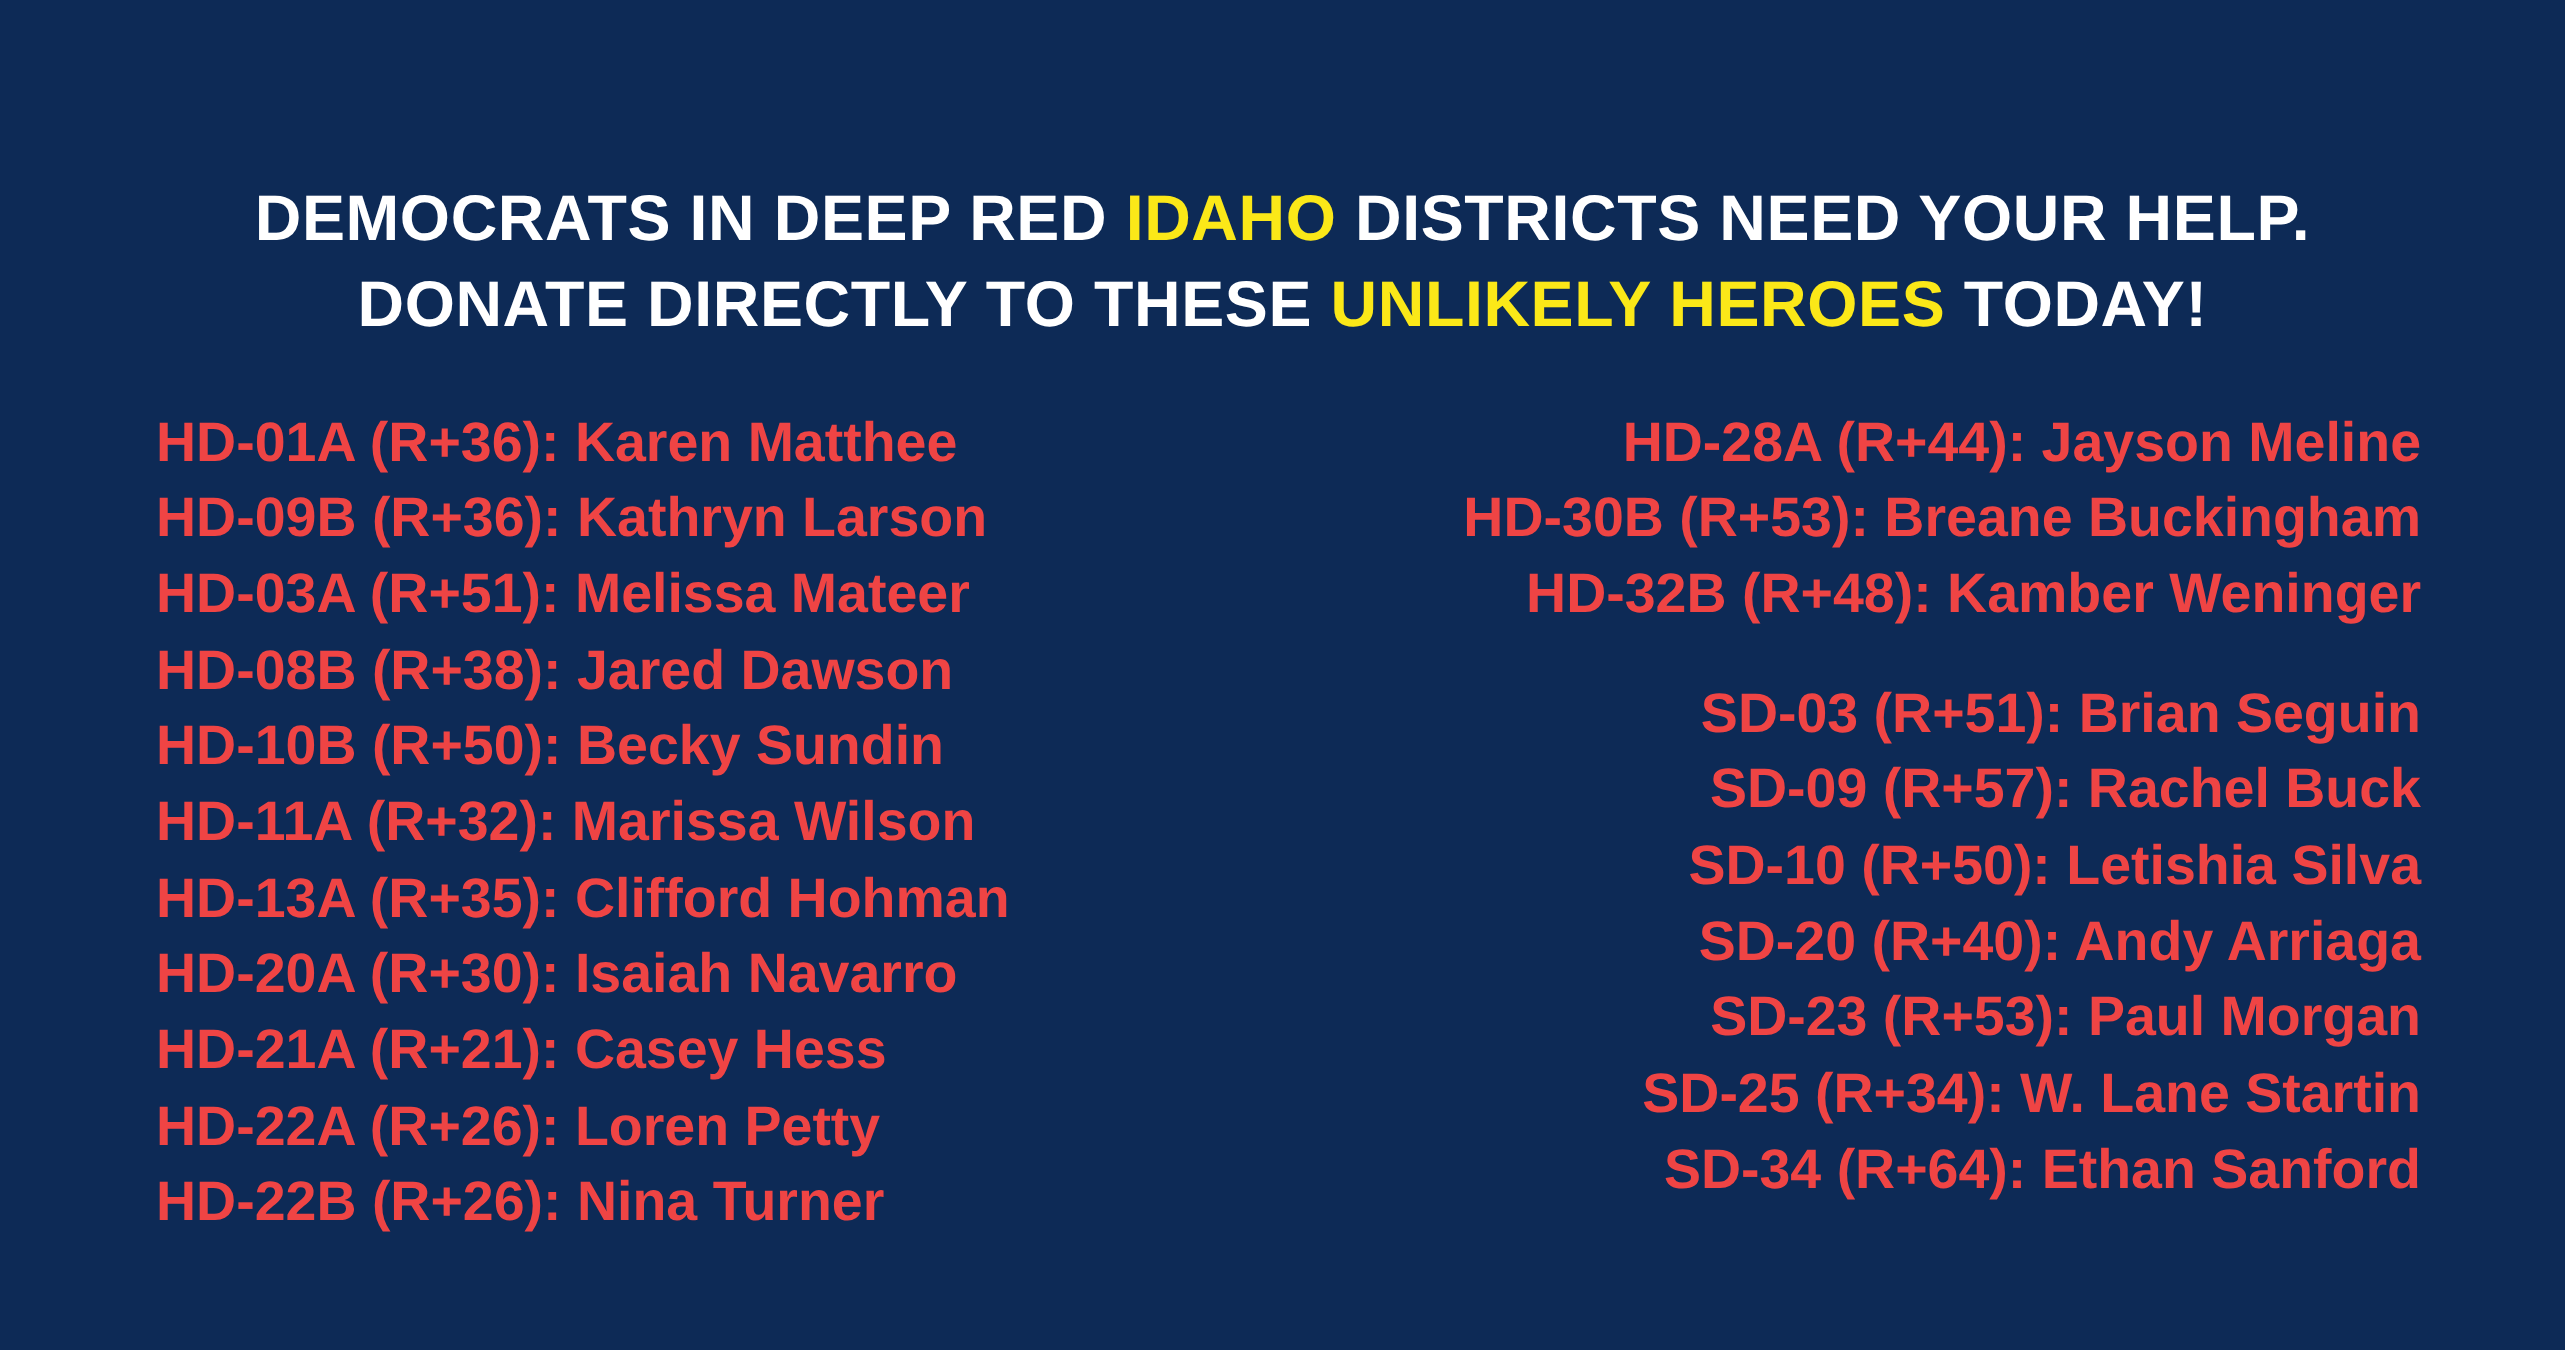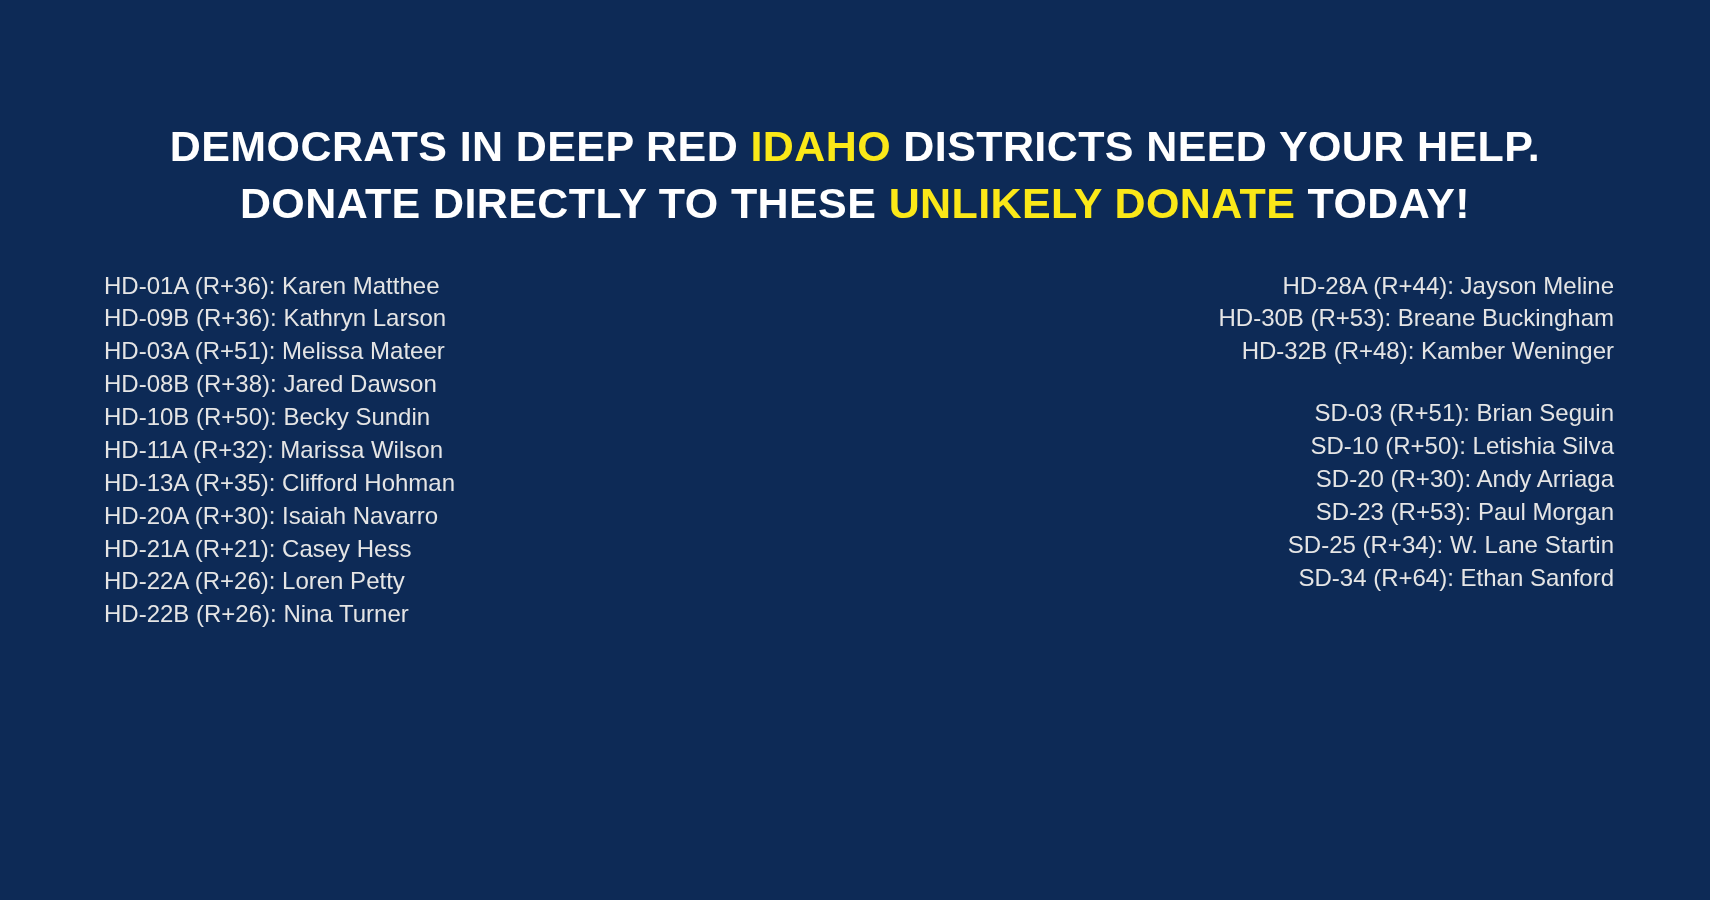--- a/index.html
+++ b/index.html
@@ -44,38 +44,38 @@
   }
   .col {
     flex: 0 0 50%;
     box-sizing: border-box;
   }
   .col-right {
     padding-left: 76px;
     text-align: right;
   }
   .entry {
-    color: #e5e5e5;
-    font-size: 24px;
-    font-weight: normal;
+    color: #ef4444;
+    font-size: 37px;
+    font-weight: bold;
     line-height: 1.37;
     white-space: nowrap;
   }
   .spacer {
     height: 29px;
   }
 </style>
 </head>
 <body>
 
 <div class="poster">
 
   <div class="headline">
     <span class="line"><span>DEMOCRATS IN DEEP RED </span><span class="hl">IDAHO</span><span> DISTRICTS NEED YOUR HELP.</span></span>
-    <span class="line"><span>DONATE DIRECTLY TO THESE </span><span class="hl">UNLIKELY DONATE</span><span> TODAY!</span></span>
+    <span class="line"><span>DONATE DIRECTLY TO THESE </span><span class="hl">UNLIKELY HEROES</span><span> TODAY!</span></span>
   </div>
 
   <div class="columns">
 
     <div class="col col-left">
       <div class="entry">HD-01A (R+36): Karen Matthee</div>
       <div class="entry">HD-09B (R+36): Kathryn Larson</div>
       <div class="entry">HD-03A (R+51): Melissa Mateer</div>
       <div class="entry">HD-08B (R+38): Jared Dawson</div>
       <div class="entry">HD-10B (R+50): Becky Sundin</div>
@@ -86,21 +86,22 @@
       <div class="entry">HD-22A (R+26): Loren Petty</div>
       <div class="entry">HD-22B (R+26): Nina Turner</div>
     </div>
 
     <div class="col col-right">
       <div class="entry">HD-28A (R+44): Jayson Meline</div>
       <div class="entry">HD-30B (R+53): Breane Buckingham</div>
       <div class="entry">HD-32B (R+48): Kamber Weninger</div>
       <div class="spacer"></div>
       <div class="entry">SD-03 (R+51): Brian Seguin</div>
+      <div class="entry">SD-09 (R+57): Rachel Buck</div>
       <div class="entry">SD-10 (R+50): Letishia Silva</div>
-      <div class="entry">SD-20 (R+30): Andy Arriaga</div>
+      <div class="entry">SD-20 (R+40): Andy Arriaga</div>
       <div class="entry">SD-23 (R+53): Paul Morgan</div>
       <div class="entry">SD-25 (R+34): W. Lane Startin</div>
       <div class="entry">SD-34 (R+64): Ethan Sanford</div>
     </div>
 
   </div>
 </div>
 
 </body></html>

